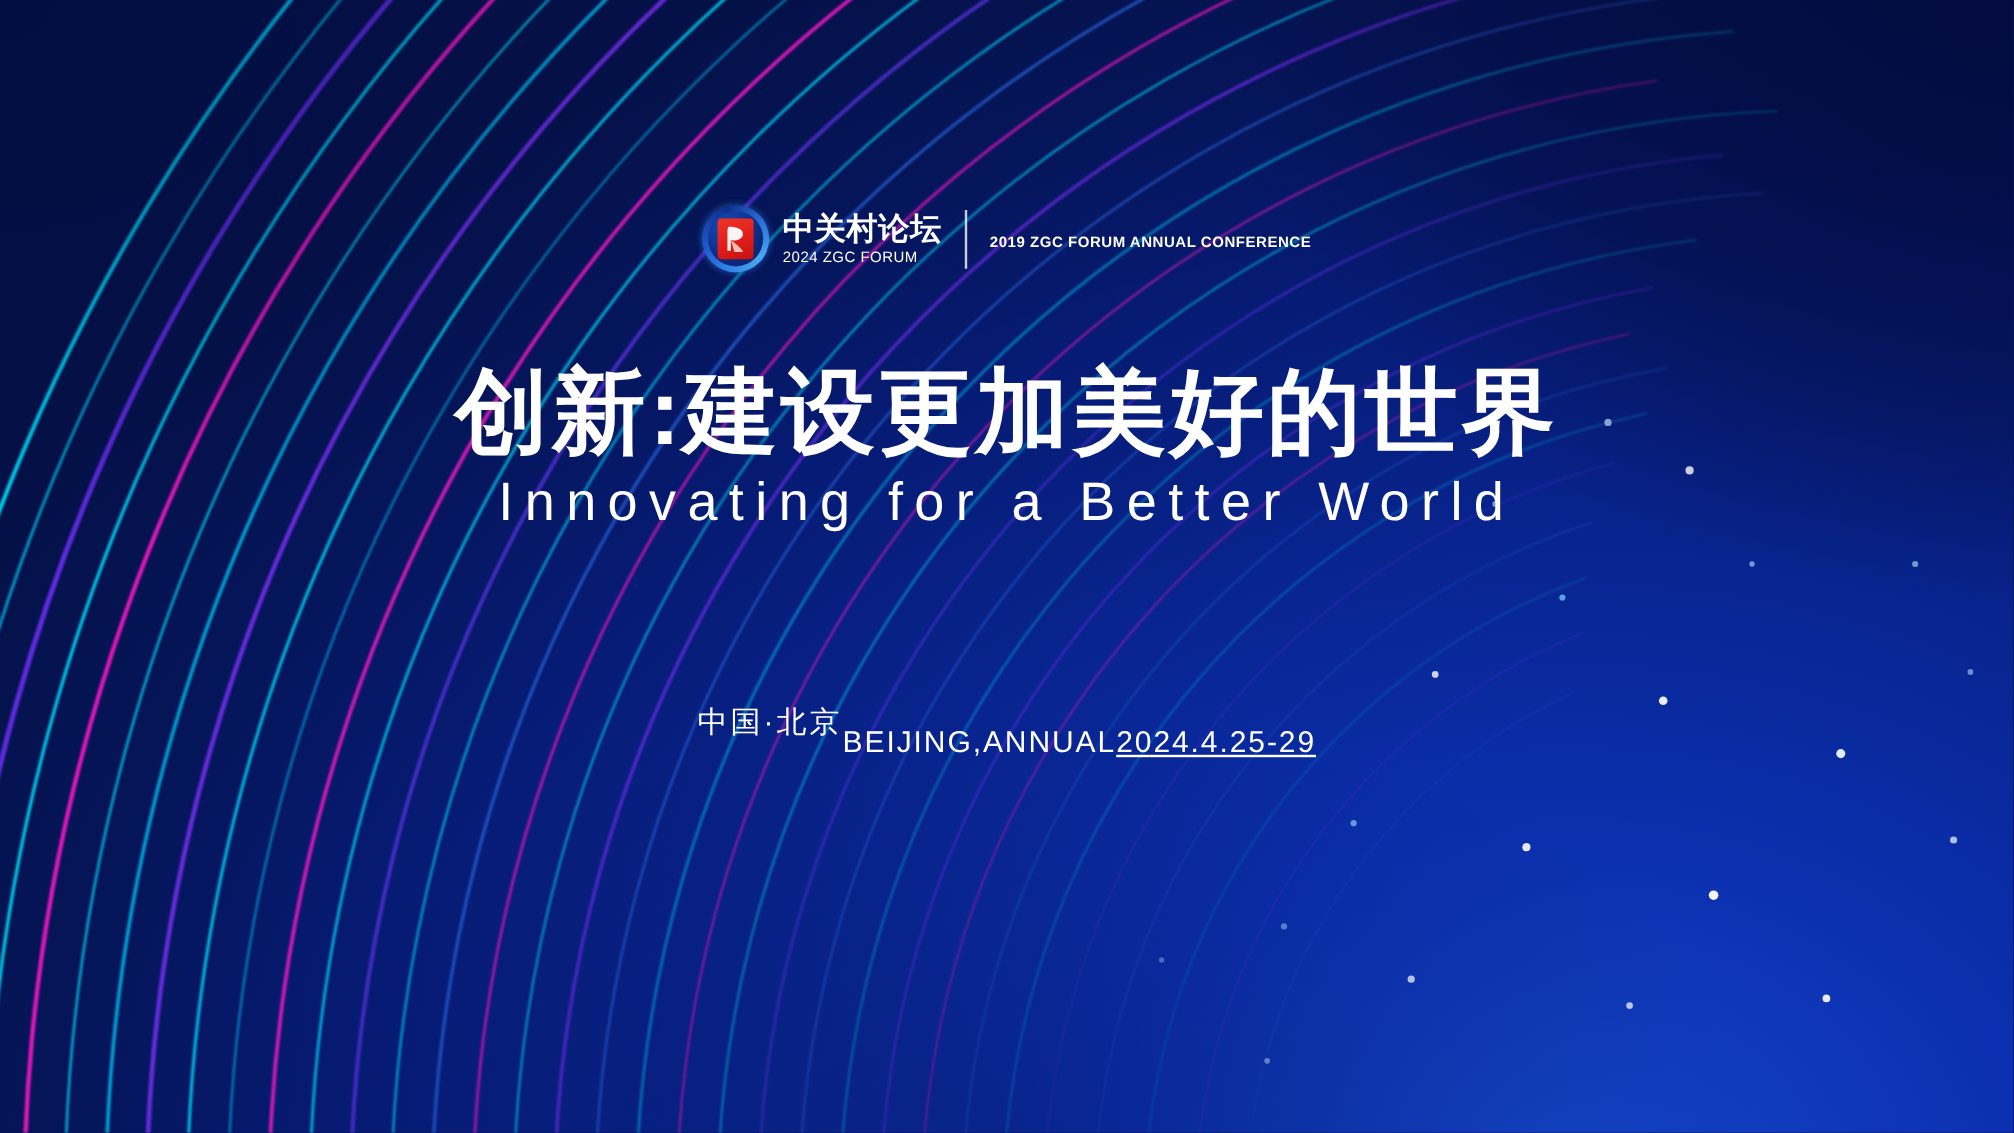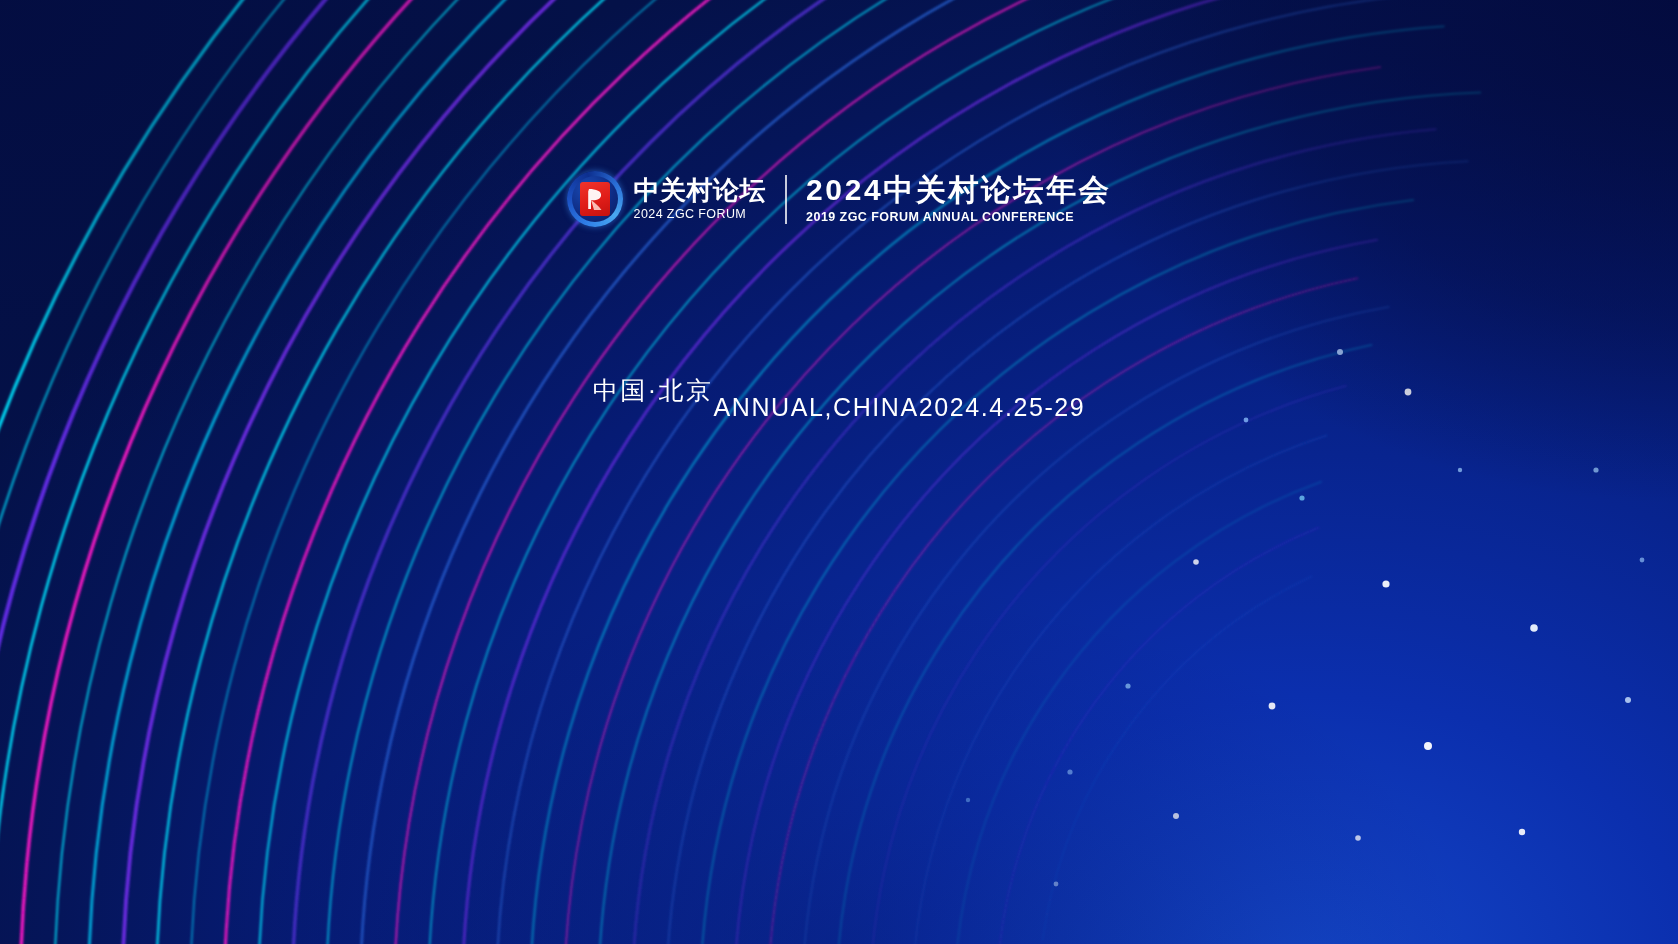--- a/index.html
+++ b/index.html
@@ -120,21 +120,21 @@
   #venue-cn {
     font-size:25px; font-weight:400; color:#ffffff;
     letter-spacing:2.5px; white-space:nowrap;
   }
   #venue-en {
     font-size:25px; font-weight:400; color:#ffffff;
     letter-spacing:1.6px; margin-top:17px; white-space:nowrap;
   }
   #venue-date {
     font-size:25px; font-weight:400; color:#ffffff;
-    letter-spacing:1.6px; margin-top:17px; white-space:nowrap;
+    letter-spacing:1.6px; margin-top:17px; white-space:nowrap;text-decoration:underline;
   }
 </style>
 </head>
 <body>
 
 <div id="poster">
 
   <svg id="arcs" viewBox="0 0 1678 944" preserveAspectRatio="none" aria-hidden="true">
     <defs>
       <filter id="soft" x="-20%" y="-20%" width="140%" height="140%">
@@ -222,26 +222,29 @@
       </div>
 
       <div id="logo-text-cn">
         <span class="lt-cn-main">中关村论坛</span>
         <span class="lt-cn-sub">2024 ZGC FORUM</span>
       </div>
 
       <div id="logo-divider"></div>
 
       <div id="logo-text-right">
-        <span class="lt-r-main">2024中关村论坛年会</span>
         <span class="lt-r-sub">2019 ZGC FORUM ANNUAL CONFERENCE</span>
       </div>
     </div>
 
+    <div id="headline-block">
+      <div id="headline-cn">创新:建设更加美好的世界</div>
+      <div id="headline-en">Innovating for a Better World</div>
+    </div>
 
     <div id="venue-block">
       <div id="venue-cn">中国·北京</div>
-      <div id="venue-en">ANNUAL,CHINA</div>
+      <div id="venue-en">BEIJING,ANNUAL</div>
       <div id="venue-date">2024.4.25-29</div>
     </div>
 
   </div>
 </div>
 
 </body></html>

